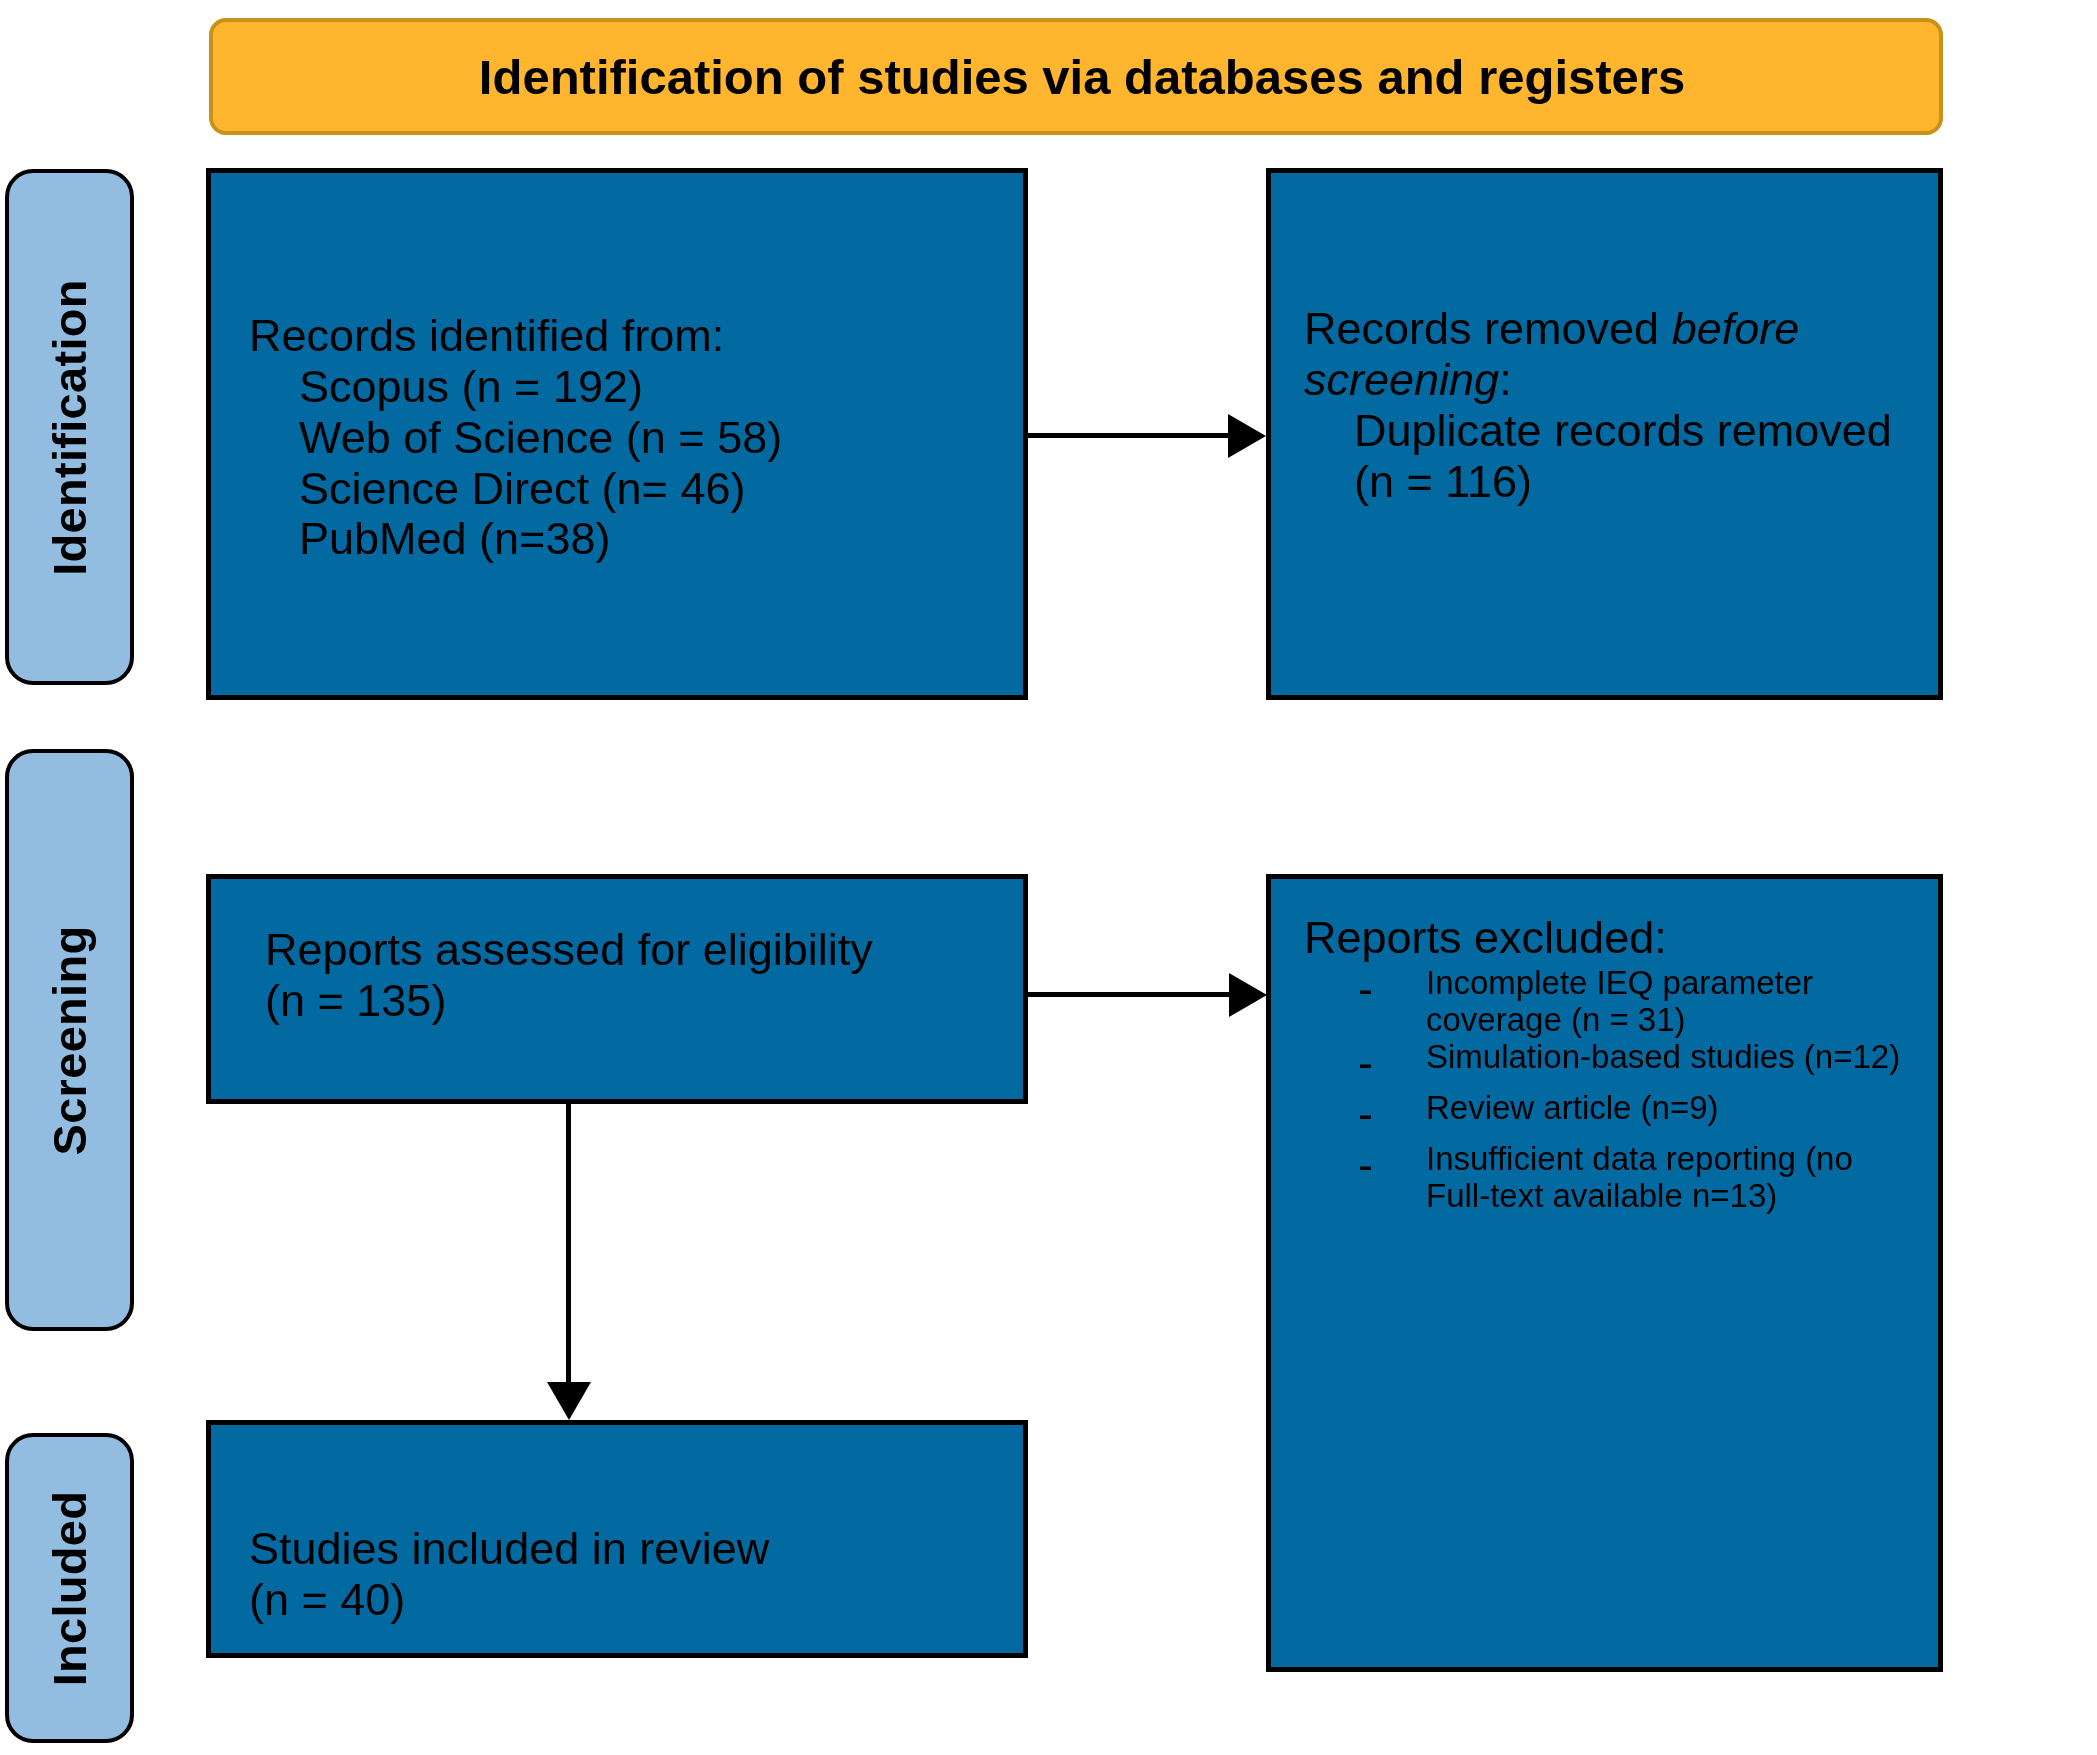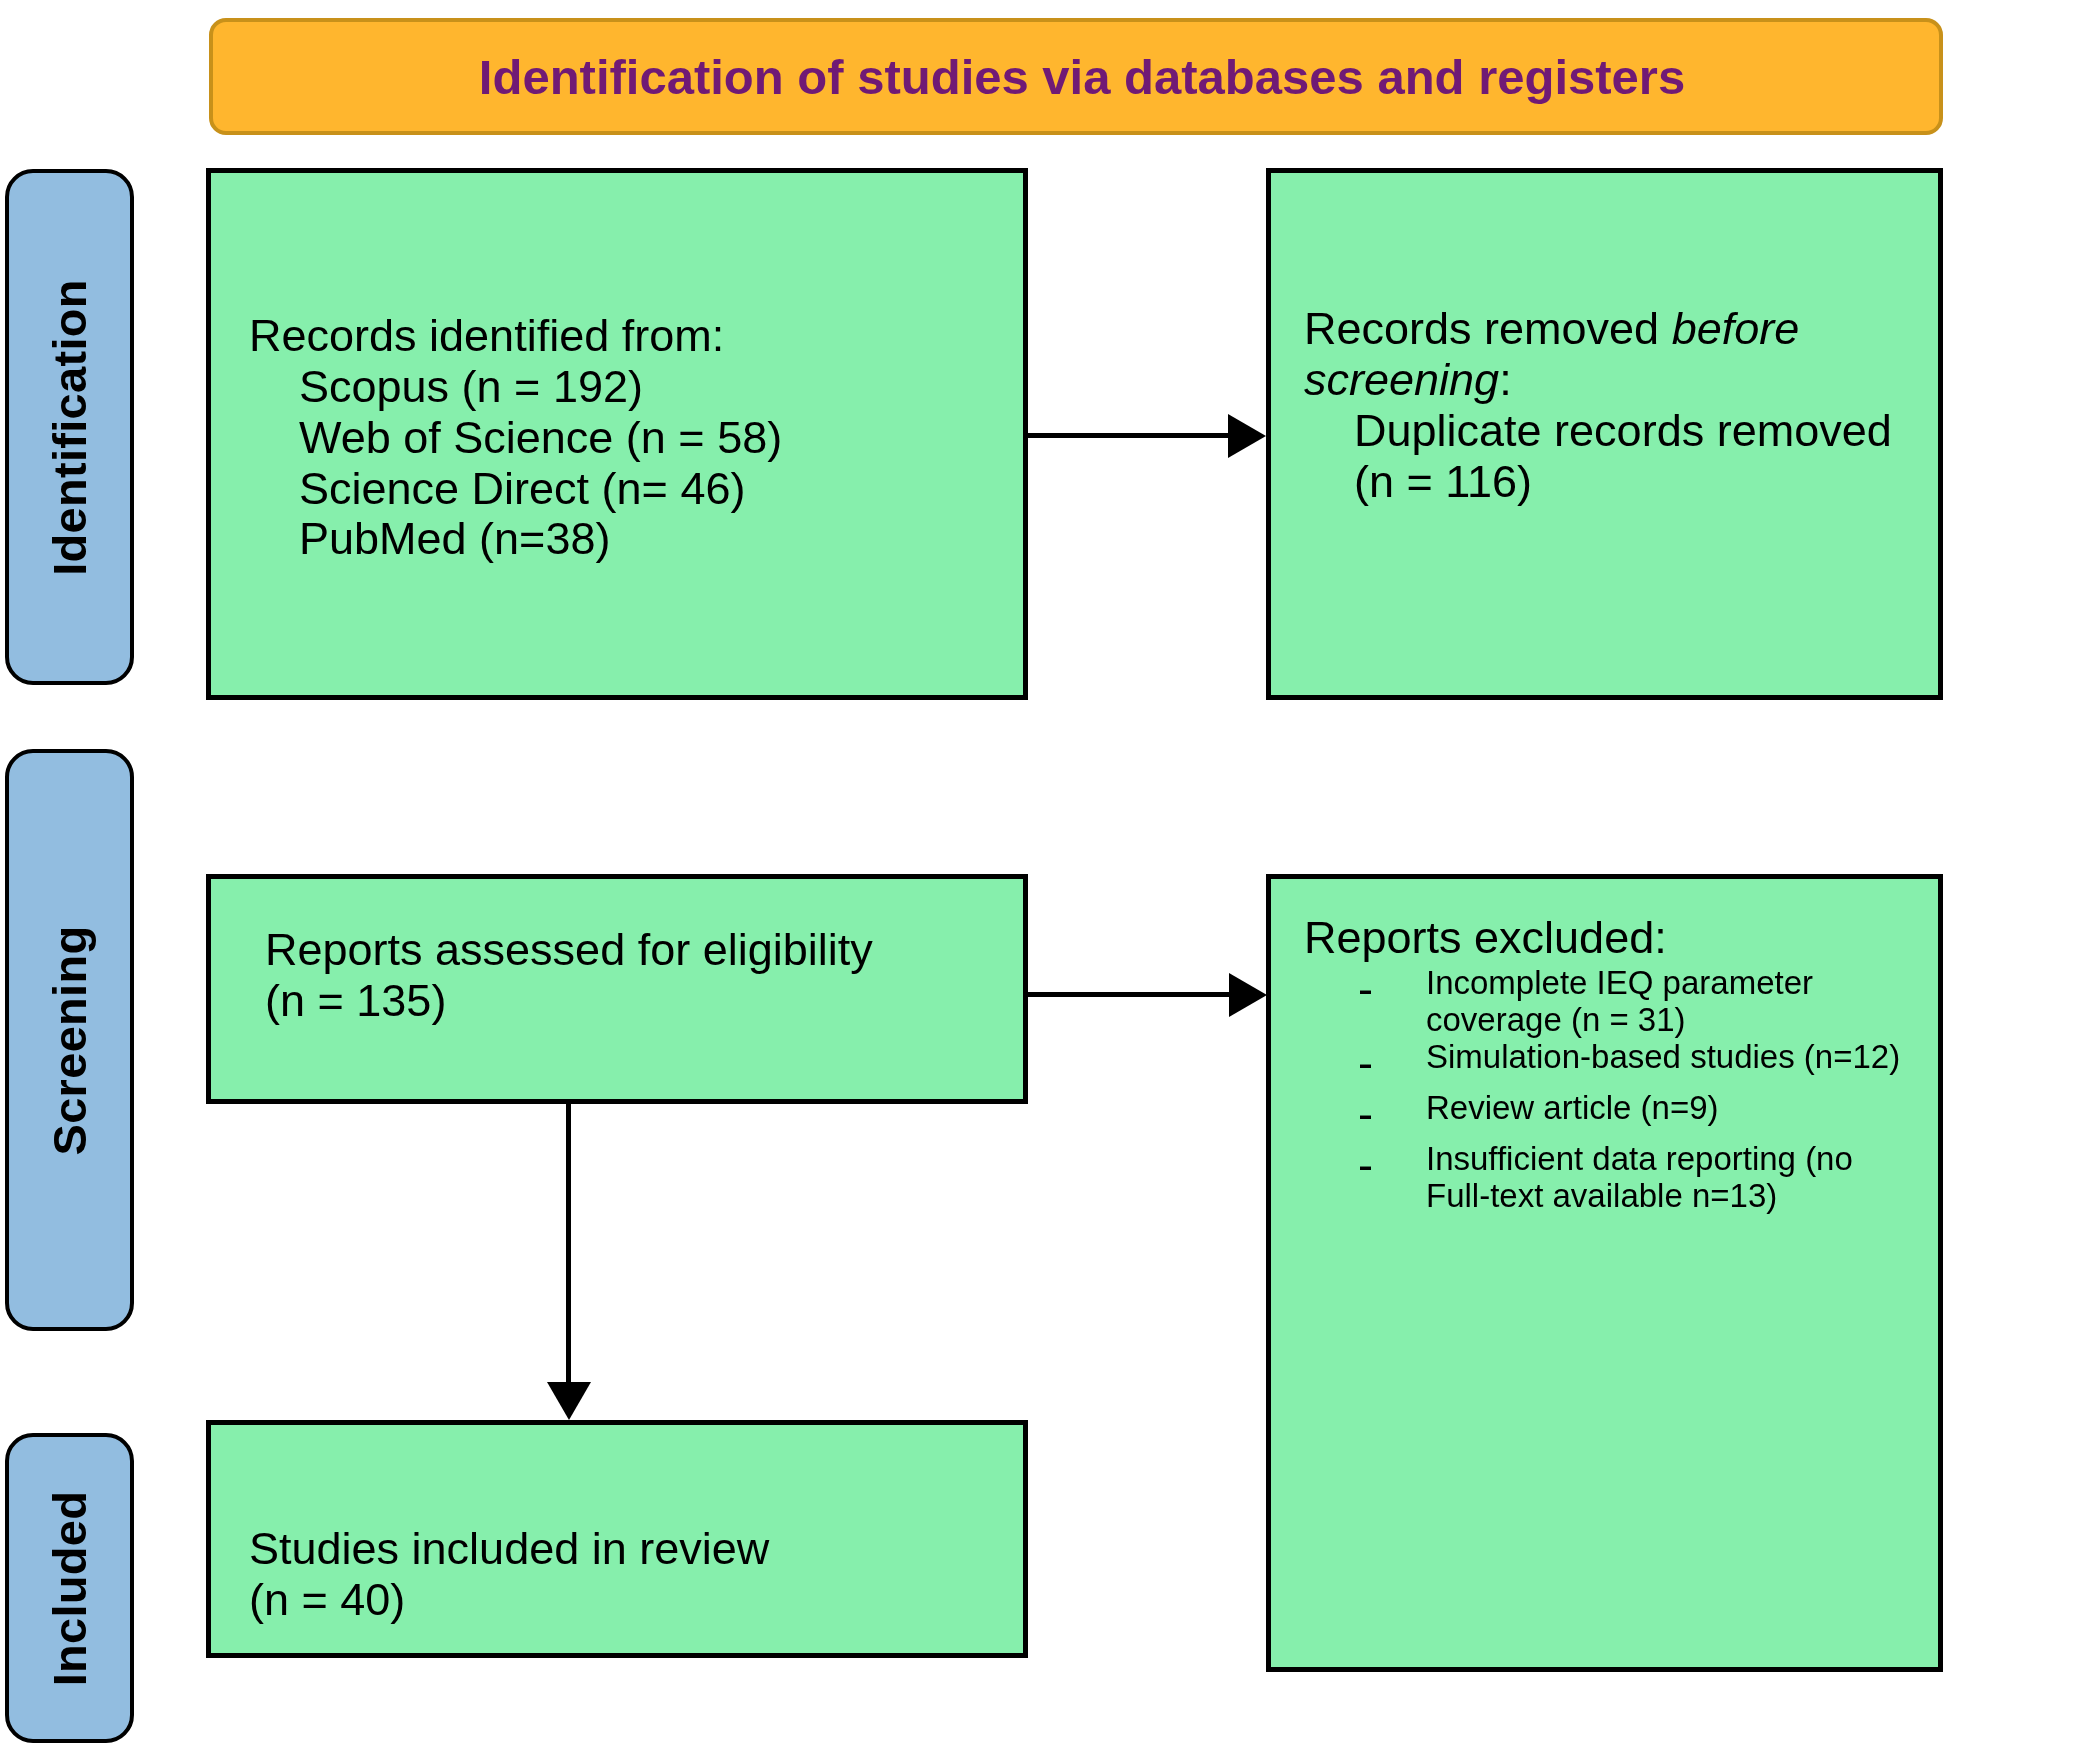--- a/index.html
+++ b/index.html
@@ -46,29 +46,29 @@
     border: 4.6px solid #C8911A;
     border-radius: 17px;
     box-sizing: border-box;
     display: flex;
     align-items: center;
     justify-content: center;
   }
   .banner-title {
     font-size: 49px;
     font-weight: bold;
-    color: #701a75;
+    color: #000000;
     text-align: center;
     margin-left: 12px;
   }
 
   
   .box {
     position: absolute;
-    background: #86efac;
+    background: #0369a1;
     border: 5.3px solid #000000;
     box-sizing: border-box;
     padding: 0;
   }
   .box-inner {
     position: absolute;
     left: 38px;
     right: 22px;
   }
   .line {

